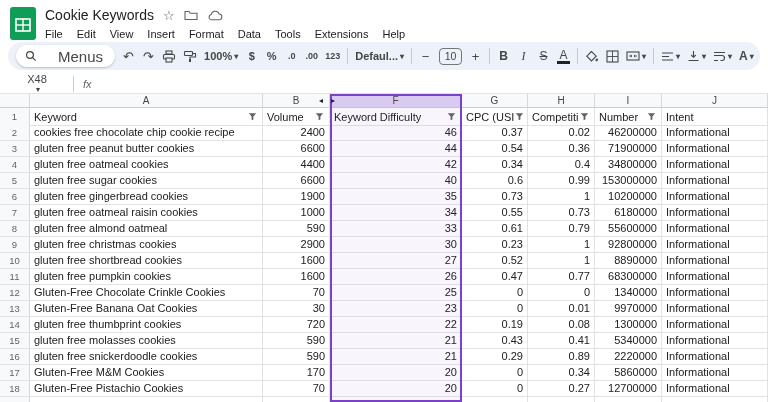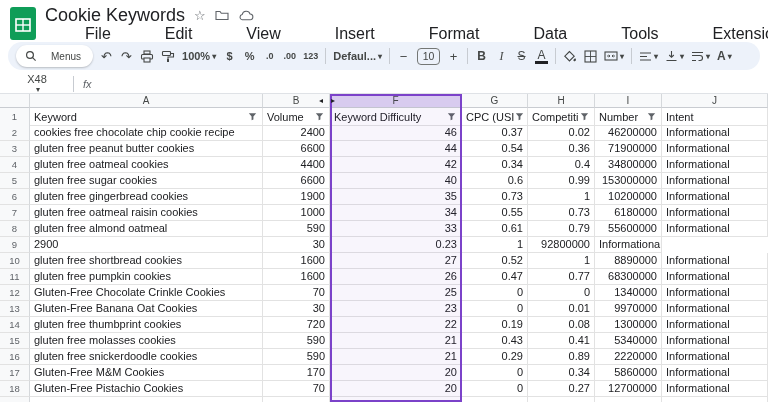--- a/index.html
+++ b/index.html
@@ -7,34 +7,34 @@
   body {
     width:768px; height:402px; overflow:hidden; background:#fff;
     font-family:"Liberation Sans", sans-serif; color:#202124;
     position:relative;
   }
   
   .titlebar { height:42px; padding:5px 0 0 10px; display:flex; align-items:flex-start; }
   .logo { margin-top:2px; }
   .title-area { margin-left:9px; }
   .title-row { display:flex; align-items:center; gap:9px; height:20px; }
-  .doc-title { font-size:18px; color:#202124;text-align:center; }
+  .doc-title { font-size:14px; color:#202124;text-align:center; }
   .tb-icon { color:#5f6368; font-size:13px; line-height:13px; display:flex; align-items:center; }
   .menu-row { display:flex; align-items:center; height:17px; margin-left:-7px; }
-  .menu-item { font-size:16px; color:#202124; padding:1px 7px; border-radius:4px; cursor:default;margin-left:40px; }
+  .menu-item { font-size:11px; color:#202124; padding:1px 7px; border-radius:4px; cursor:default; }
   
   .toolbar {
     margin:0 8px 4px; background:#edf2fa; border-radius:15px; height:28px;
     display:flex; align-items:center; padding:0 8px; gap:7px; color:#444746;
     overflow:hidden;
   }
   .menus-pill {
-    background:#fff; display:flex; align-items:center; gap:14px;
+    background:#fff; display:flex; align-items:center; gap:21px;
     padding:0 12px 0 9px; height:22px; border-radius:11px;
-    box-shadow:0 1px 2px rgba(60,64,67,.3); font-size:10px; color:#444746; flex-shrink:0;
+    box-shadow:0 1px 2px rgba(60,64,67,.3); font-size:15px; color:#444746; flex-shrink:0;
   }
   .ticon { font-size:13px; min-width:13px; text-align:center; color:#444746; display:flex; align-items:center; justify-content:center; flex-shrink:0; }
   .txt { font-size:11px; font-weight:700; }
   .sm { font-size:9px; }
   .caret { font-size:8px; color:#444746; margin-left:2px; }
   .tgroup { display:flex; align-items:center; font-size:11px; white-space:nowrap; flex-shrink:0;font-weight:bold; }
   .vdiv { width:1px; height:16px; background:#c7cbd1; flex-shrink:0; }
   .fontsize-box { border:1px solid #747775; border-radius:4px; width:23px; height:17px; line-height:15px; text-align:center; font-size:10.5px; flex-shrink:0; }
   .b { font-weight:700; font-size:12px; }
   .i { font-style:italic; font-family:"Liberation Serif", serif; font-size:12px; }
@@ -347,20 +347,21 @@
     <div class="c">590</div>
     <div class="c">33</div>
     <div class="c">0.61</div>
     <div class="c">0.79</div>
     <div class="c">55600000</div>
     <div class="c">Informational</div>
   </div>
 
   <div class="row drow">
     <div class="gut">9</div>
+    <div class="c">gluten free christmas cookies</div>
     <div class="c">2900</div>
     <div class="c">30</div>
     <div class="c">0.23</div>
     <div class="c">1</div>
     <div class="c">92800000</div>
     <div class="c">Informational</div>
   </div>
 
   <div class="row drow">
     <div class="gut">10</div>

